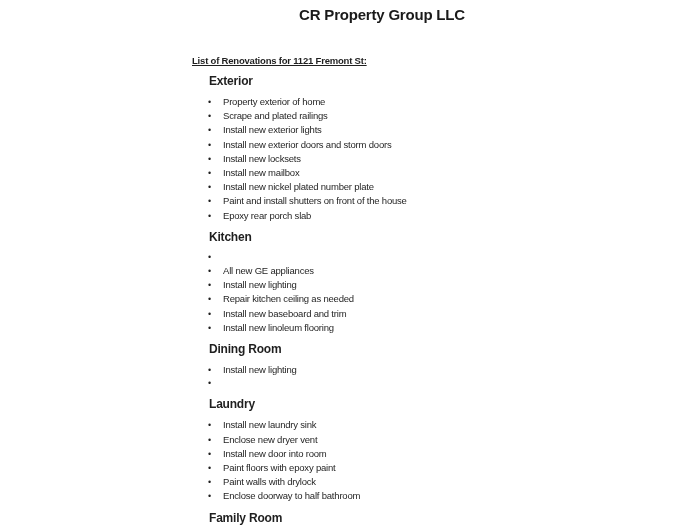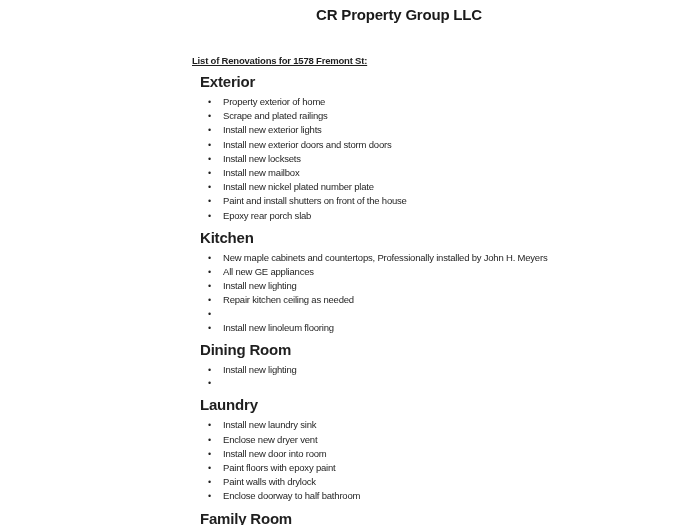--- a/index.html
+++ b/index.html
@@ -10,21 +10,21 @@
     overflow: hidden;
   }
   .page {
     position: relative;
     width: 700px; height: 525px;
     background: #ffffff;
     color: #1f1f1f;
   }
   .doc-title {
     position: absolute;
-    top: 6px; left: 399px;
+    top: 6px; left: 382px;
     transform: translateX(-50%);
     font-size: 15px;
     font-weight: bold;
     letter-spacing: -0.2px;
     white-space: nowrap;
     color: #1a1a1a;
   }
   .content {
     position: absolute;
     left: 192px; top: 54px;
@@ -32,22 +32,22 @@
   }
   .subtitle {
     font-size: 9.5px;
     font-weight: bold;
     text-decoration: underline;
     letter-spacing: -0.2px;
     line-height: 13px;
     white-space: nowrap;
   }
   .section-heading {
-    margin: 8px 0 0 8px;
-    font-size: 15px;
+    margin: 8px 0 0 17px;
+    font-size: 12px;
     font-weight: bold;
     letter-spacing: -0.2px;
     line-height: 13px;
     white-space: nowrap;
   }
   ul.items {
     list-style: none;
     margin: 7px 0 0 0;
     padding: 0;
   }
@@ -66,21 +66,21 @@
     font-size: 9px;
   }
 </style>
 </head>
 <body>
 
 <div class="page">
   <div class="doc-title">CR Property Group LLC</div>
 
   <div class="content">
-    <div class="subtitle">List of Renovations for 1578 Fremont St:</div>
+    <div class="subtitle">List of Renovations for 1121 Fremont St:</div>
 
     <div class="section">
       <h2 class="section-heading">Exterior</h2>
       <ul class="items">
         <li>
             <span class="bullet">•</span>
             <span>Property exterior of home</span>
           </li>
         <li>
             <span class="bullet">•</span>
@@ -115,36 +115,36 @@
             <span>Epoxy rear porch slab</span>
           </li>
       </ul>
     </div>
 
     <div class="section">
       <h2 class="section-heading">Kitchen</h2>
       <ul class="items">
         <li>
             <span class="bullet">•</span>
-            <span>New maple cabinets and countertops, Professionally installed by John H. Meyers</span>
           </li>
         <li>
             <span class="bullet">•</span>
             <span>All new GE appliances</span>
           </li>
         <li>
             <span class="bullet">•</span>
             <span>Install new lighting</span>
           </li>
         <li>
             <span class="bullet">•</span>
             <span>Repair kitchen ceiling as needed</span>
           </li>
         <li>
             <span class="bullet">•</span>
+            <span>Install new baseboard and trim</span>
           </li>
         <li>
             <span class="bullet">•</span>
             <span>Install new linoleum flooring</span>
           </li>
       </ul>
     </div>
 
     <div class="section">
       <h2 class="section-heading">Dining Room</h2>

